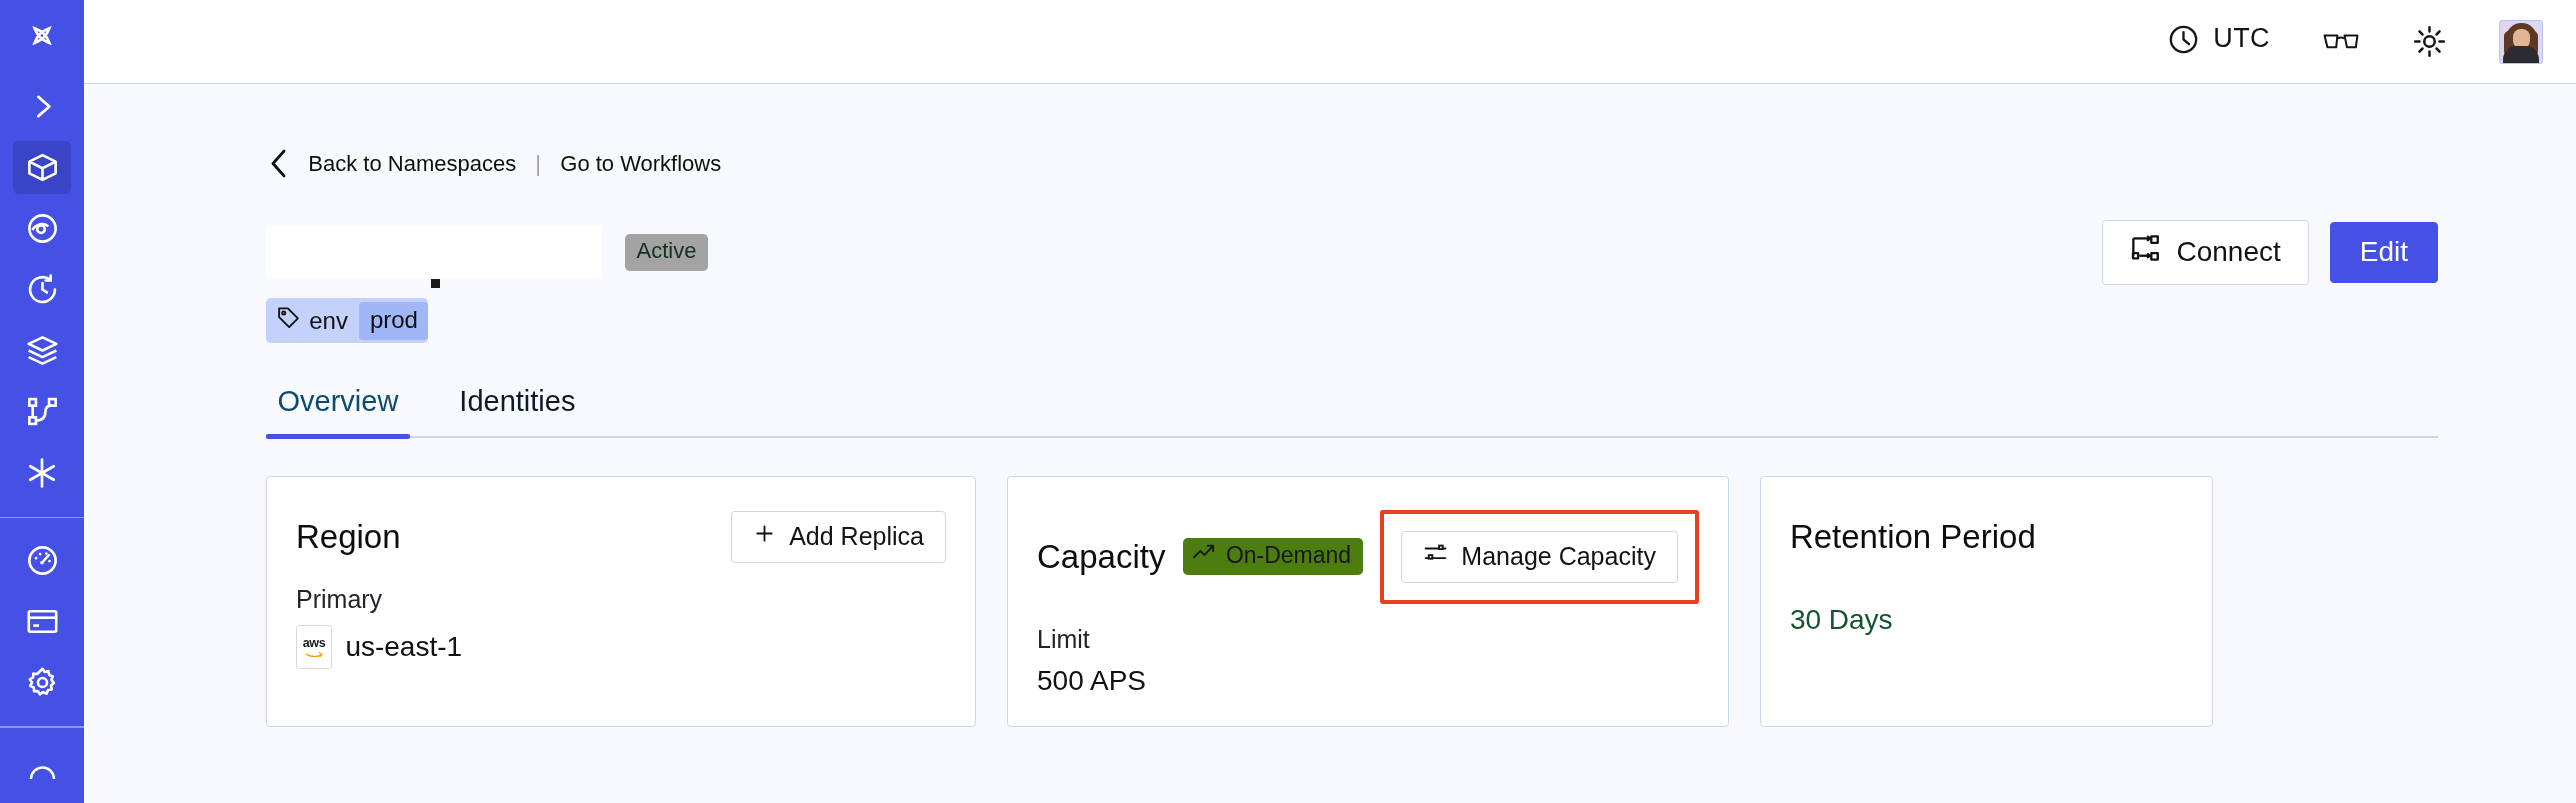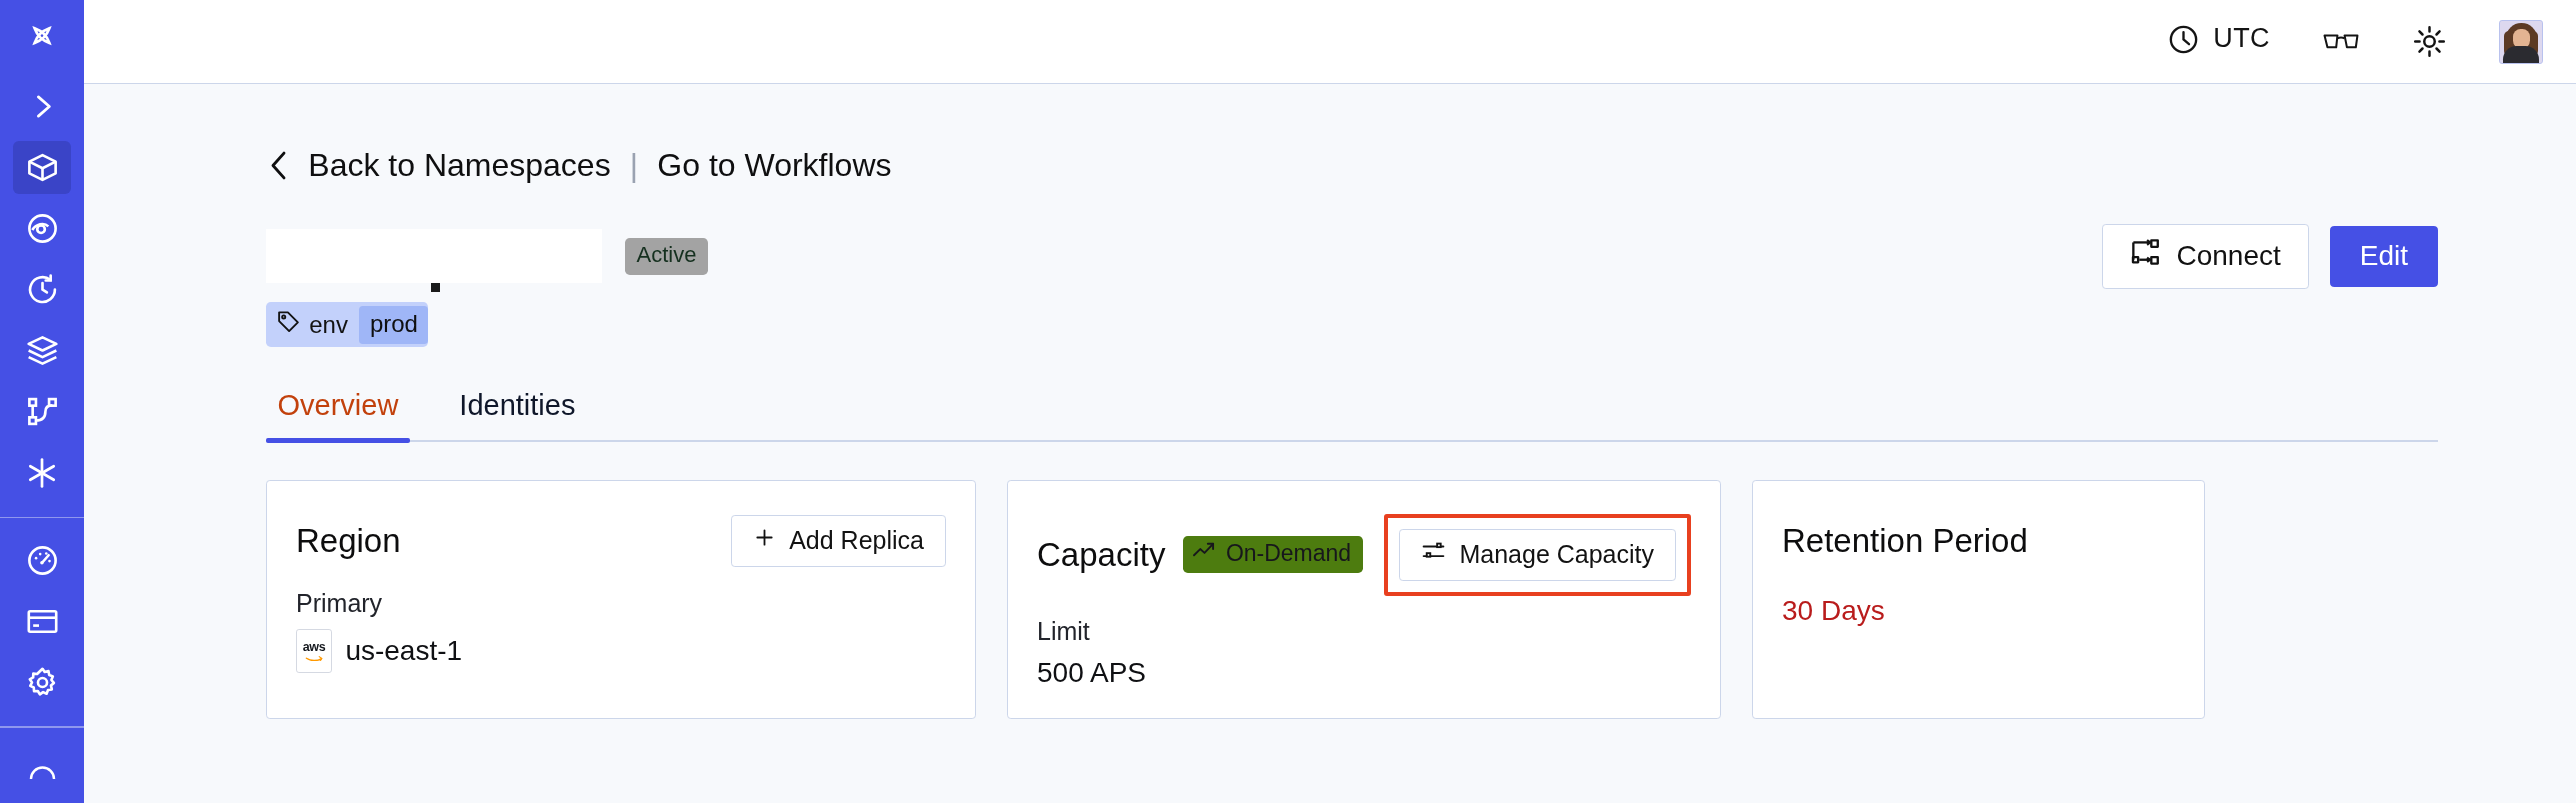--- a/index.html
+++ b/index.html
@@ -78,21 +78,21 @@
     background: #5c3a24; border-radius: 5.8px;
   }
 
   .content { flex: 1 1 auto; background: #f7f9fc; padding: 0 33px 0 0; overflow: hidden; }
   .inner { padding-left: 182px; padding-right: 105px; }
 
   
   .breadcrumb {
     display: flex; align-items: center;
     margin-top: 63px;
-    font-size: 32px; color: #0f0f10;
+    font-size: 22px; color: #0f0f10;
     gap: 17.3px;
   }
   .bc-chevron { display: flex; align-items: center; cursor: pointer; }
   .bc-link { cursor: pointer; white-space: nowrap; }
   .bc-sep { color: #9aa2b1; font-weight: 300; padding: 0 1.9px; }
 
   
   .title-row {
     display: flex; align-items: center;
     margin-top: 40px;
@@ -146,21 +146,21 @@
   
   .tabs {
     display: flex; align-items: flex-end; gap: 38px;
     margin-top: 42px;
     border-bottom: 2.9px solid #ccd6ea;
   }
   .tab {
     font-size: 29px; color: #0f172a; cursor: pointer;
     padding: 0 11.5px 17.3px 11.5px; position: relative;
   }
-  .tab.active { color: #c2410c; }
+  .tab.active { color: #0c4a6e; }
   .tab.active::after {
     content: ""; position: absolute; left: 0; right: 0; bottom: -2.9px;
     height: 4.8px; background: #4550e5; border-radius: 1.9px;
   }
 
   
   .cards { display: flex; gap: 31px; margin-top: 38px; align-items: stretch; }
   .card {
     background: #ffffff;
     border: 1.9px solid #ccd6ea;
@@ -183,24 +183,24 @@
     font-size: 23px; padding: 3.8px 11.5px 5.8px 9.6px; border-radius: 4.8px;
     white-space: nowrap;
   }
   .card-head-action { margin-left: auto; display: flex; align-items: center; }
   .btn-sm {
     display: inline-flex; align-items: center; gap: 13.4px;
     background: #ffffff; border: 1.9px solid #ccd6ea; border-radius: 3.8px;
     font-size: 25px; color: #121212; padding: 10.5px 21px; cursor: pointer;
     white-space: nowrap;
   }
-  .redbox { border: 4.8px solid #e8401f; border-radius: 2.9px; padding: 11px; }
+  .redbox { border: 4.8px solid #e8401f; border-radius: 2.9px; padding: 17px; }
   .card-sub { font-size: 25px; color: #22242b; margin-top: 21px; }
   .card-val { font-size: 28px; color: #0f1013; margin-top: 11.5px; display: flex; align-items: center; gap: 13.4px; }
-  .card-val-big { font-size: 28px; color: #b91c1c; margin-top: 27px; }
+  .card-val-big { font-size: 28px; color: #14532d; margin-top: 40px; }
   .aws-badge {
     width: 36px; height: 44px; border: 1.9px solid #d5d9e2; border-radius: 2.9px;
     background: #fff; display: flex; flex-direction: column;
     align-items: center; justify-content: center; gap: 0px; flex: 0 0 36px;
   }
   .aws-badge .aws-t { font-size: 12.5px; font-weight: bold; color: #16191f; line-height: 1; letter-spacing: -0.3px; }
   .aws-badge .aws-s { width: 19px; height: 6.7px; margin-top: 1px; }
 </style>
 </head>
 <body>

